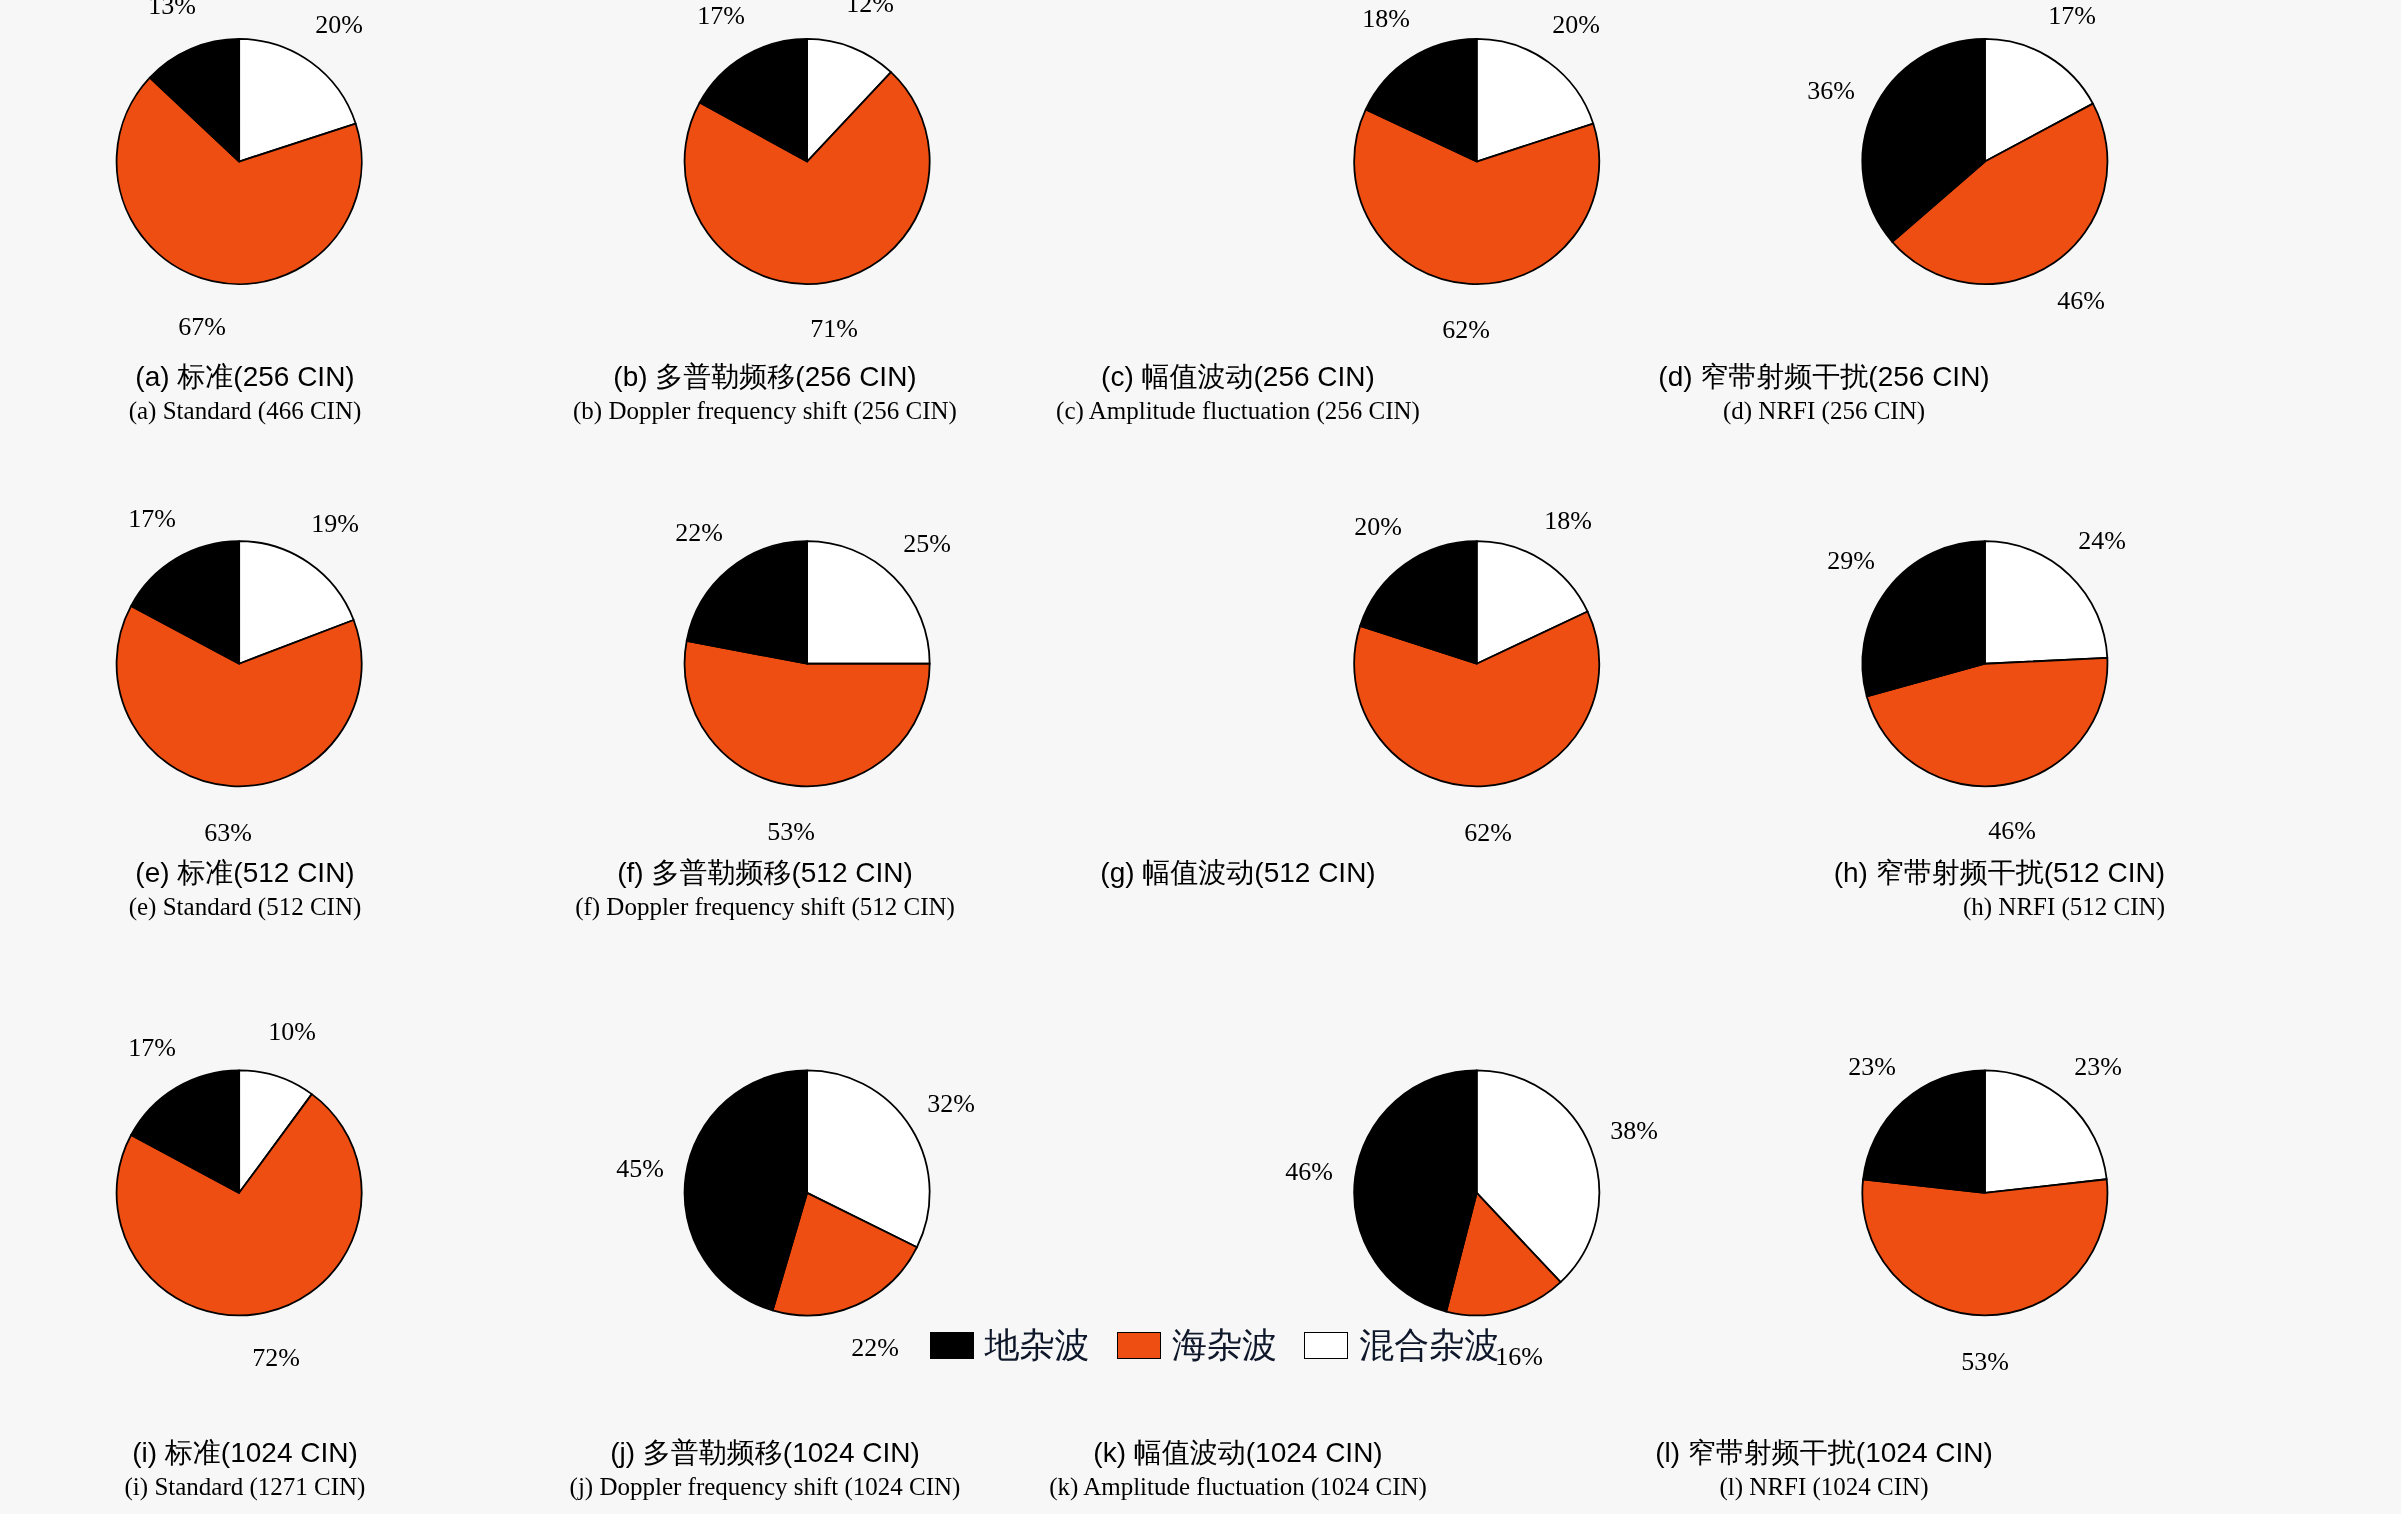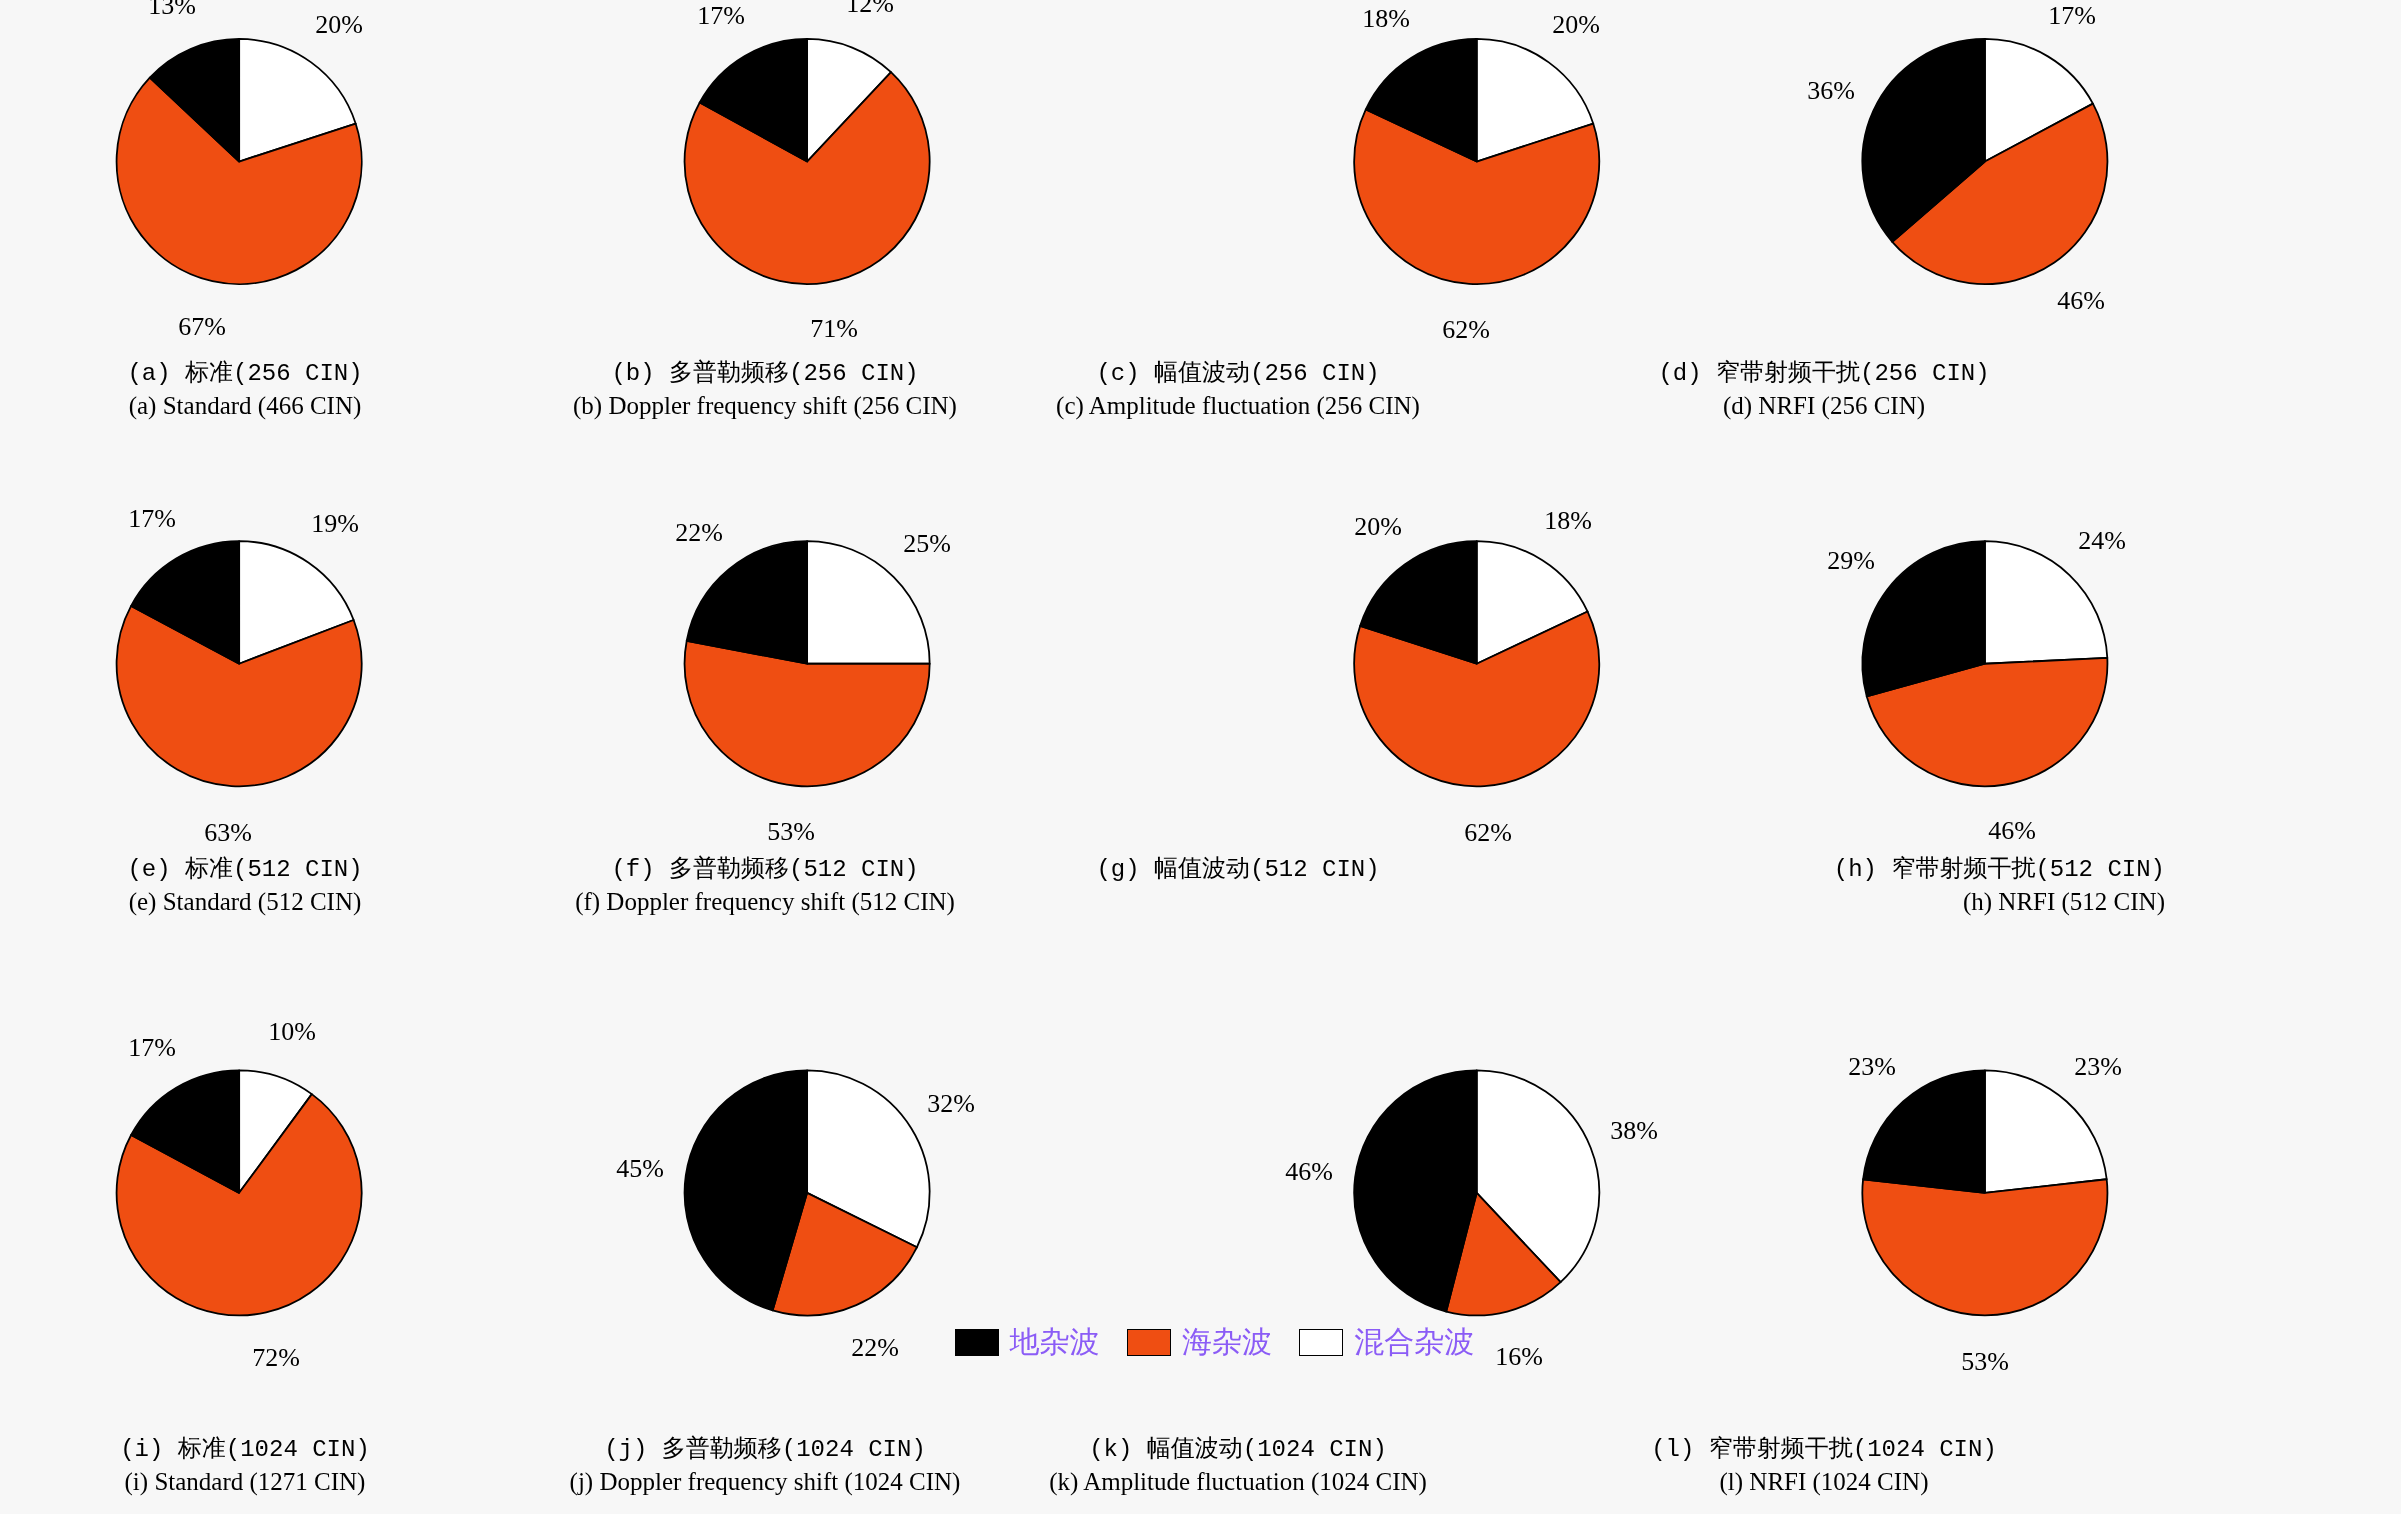--- a/index.html
+++ b/index.html
@@ -34,22 +34,22 @@
     line-height: 1;
   }
   .caption {
     text-align: center;
     font-size: 25px;
     line-height: 1.28;
     font-family: "Liberation Serif", serif;
     white-space: nowrap;
   }
   .caption .cn {
-    font-family: Liberation Mono, monospace;
-    font-size: 24px;
+    font-family: Liberation Sans, sans-serif;
+    font-size: 28px;
   }
   .caption-row {
     display: block;
   }
   #legend {
     position: absolute;
     left: 706px;
     top: 1322px;
     width: 1017px;
     display: flex;
@@ -63,22 +63,22 @@
     gap: 10.8px;
   }
   .legend-swatch {
     width: 44px;
     height: 27.5px;
     border: 1.2px solid #000;
     box-sizing: border-box;
   }
   .legend-label {
     font-family: Liberation Mono, monospace;
-    font-size: 30px;
-    color: #8b5cf6;
+    font-size: 35px;
+    color: #0f172a;
   }
 </style>
 </head>
 <body>
 
 <div id="grid">
     <div class="pct" style="left: 339px; top: 24.5px; transform: translate(-50%, -50%);">20%</div>
     <div class="pct" style="left: 202px; top: 327px; transform: translate(-50%, -50%);">67%</div>
     <div class="pct" style="left: 172px; top: 6.1px; transform: translate(-50%, -50%);">13%</div>
     <svg width="2401" height="1514" class="pie-svg" style="position: absolute; left: 0px; top: 0px; pointer-events: none;" viewBox="0 0 4016 2532">

